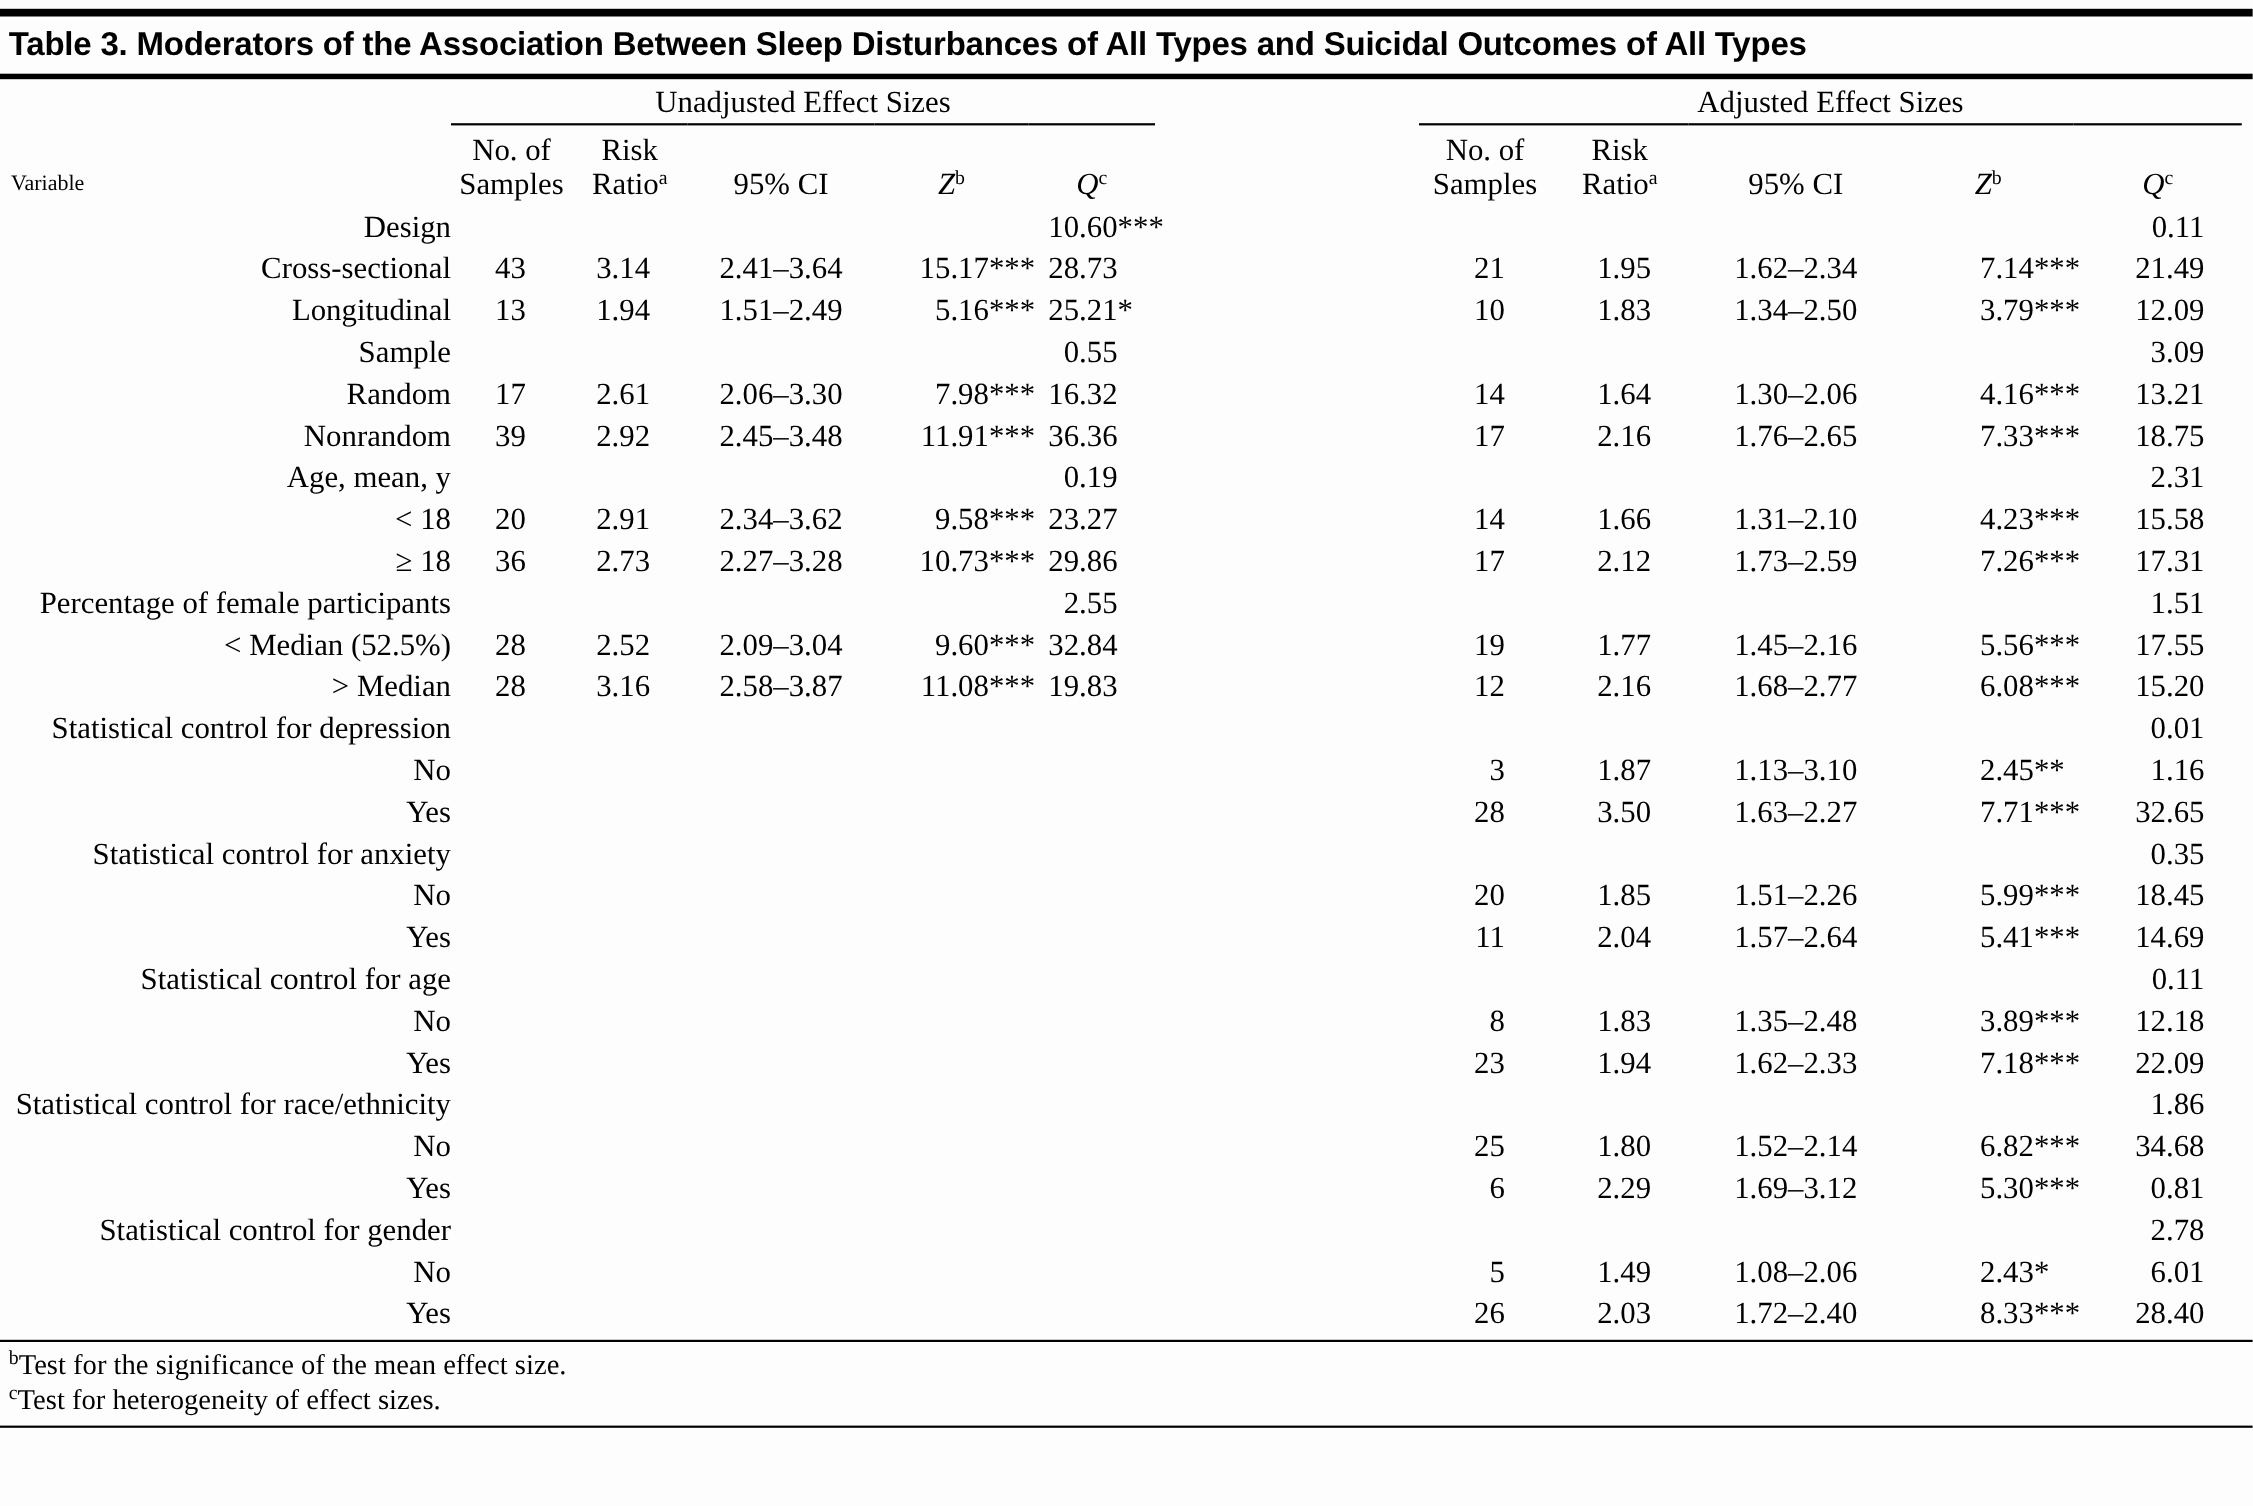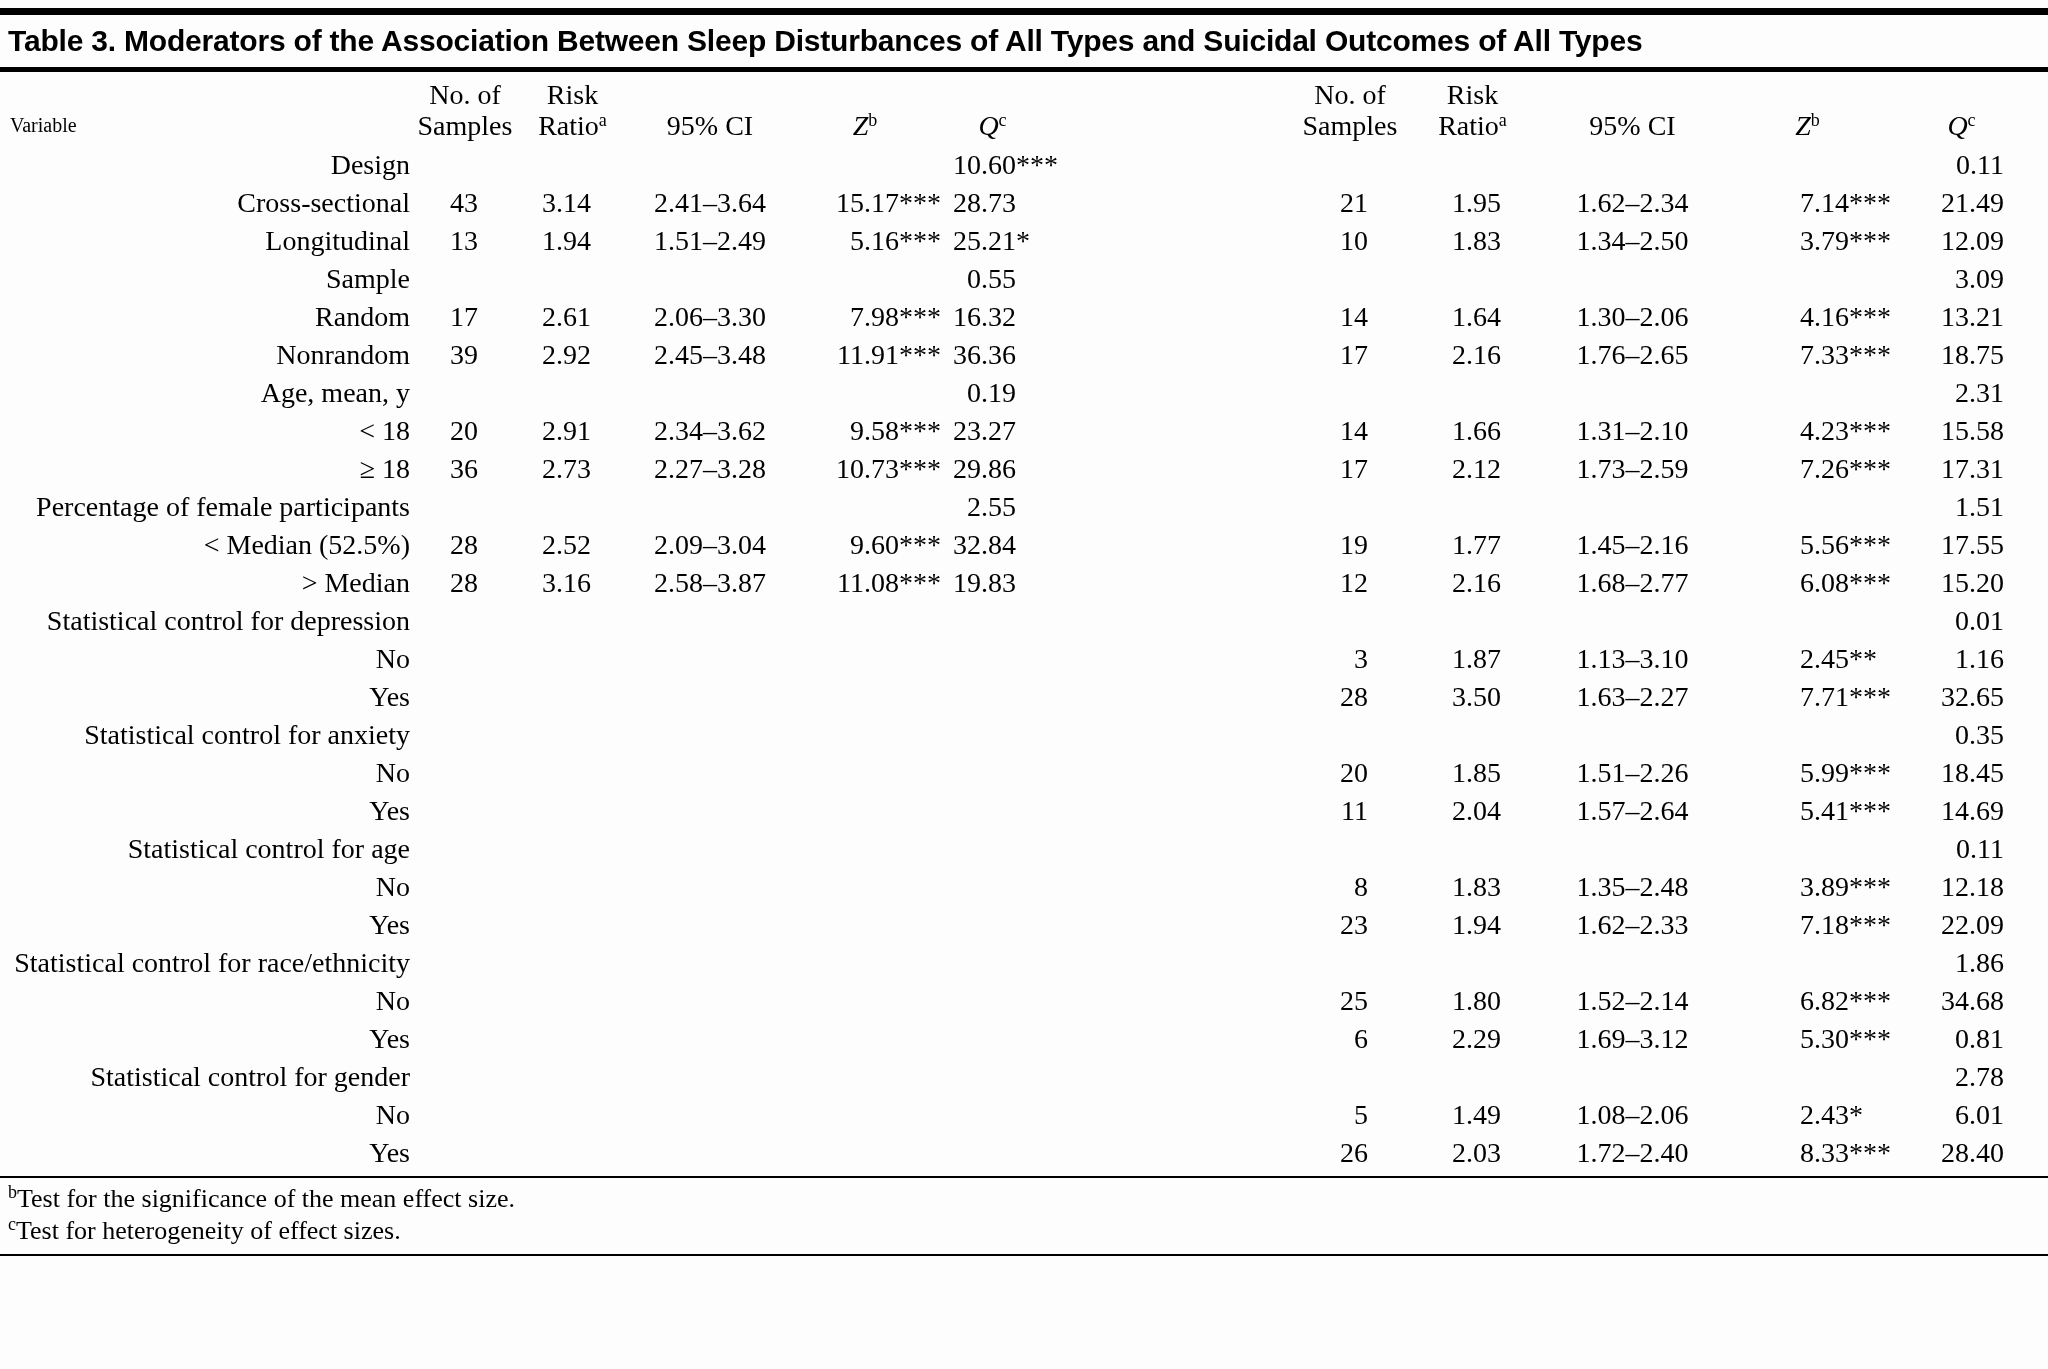--- a/index.html
+++ b/index.html
@@ -61,20 +61,26 @@
         <col style="width:115px">
       <col style="width:240px">
       <col style="width:120px">
         <col style="width:125px">
         <col style="width:195px">
         <col style="width:155px">
         <col style="width:153px">
     </colgroup>
     <thead>
         <tr>
+          <th class="spacer-h"></th>
+          <th class="group-h" colspan="5">Unadjusted Effect Sizes</th>
+          <th class="gap-h"></th>
+          <th class="group-h" colspan="5">Adjusted Effect Sizes</th>
+        </tr>
+        <tr>
           <th class="var-h">Variable</th>
           <th class="sub-h col-samples">
             <div>No. of</div>
             <div>Samples</div>
           </th>
           <th class="sub-h col-risk">
             <div>Risk</div>
             <div>Ratio<sup>a</sup></div>
           </th>
           <th class="sub-h col-ci">

